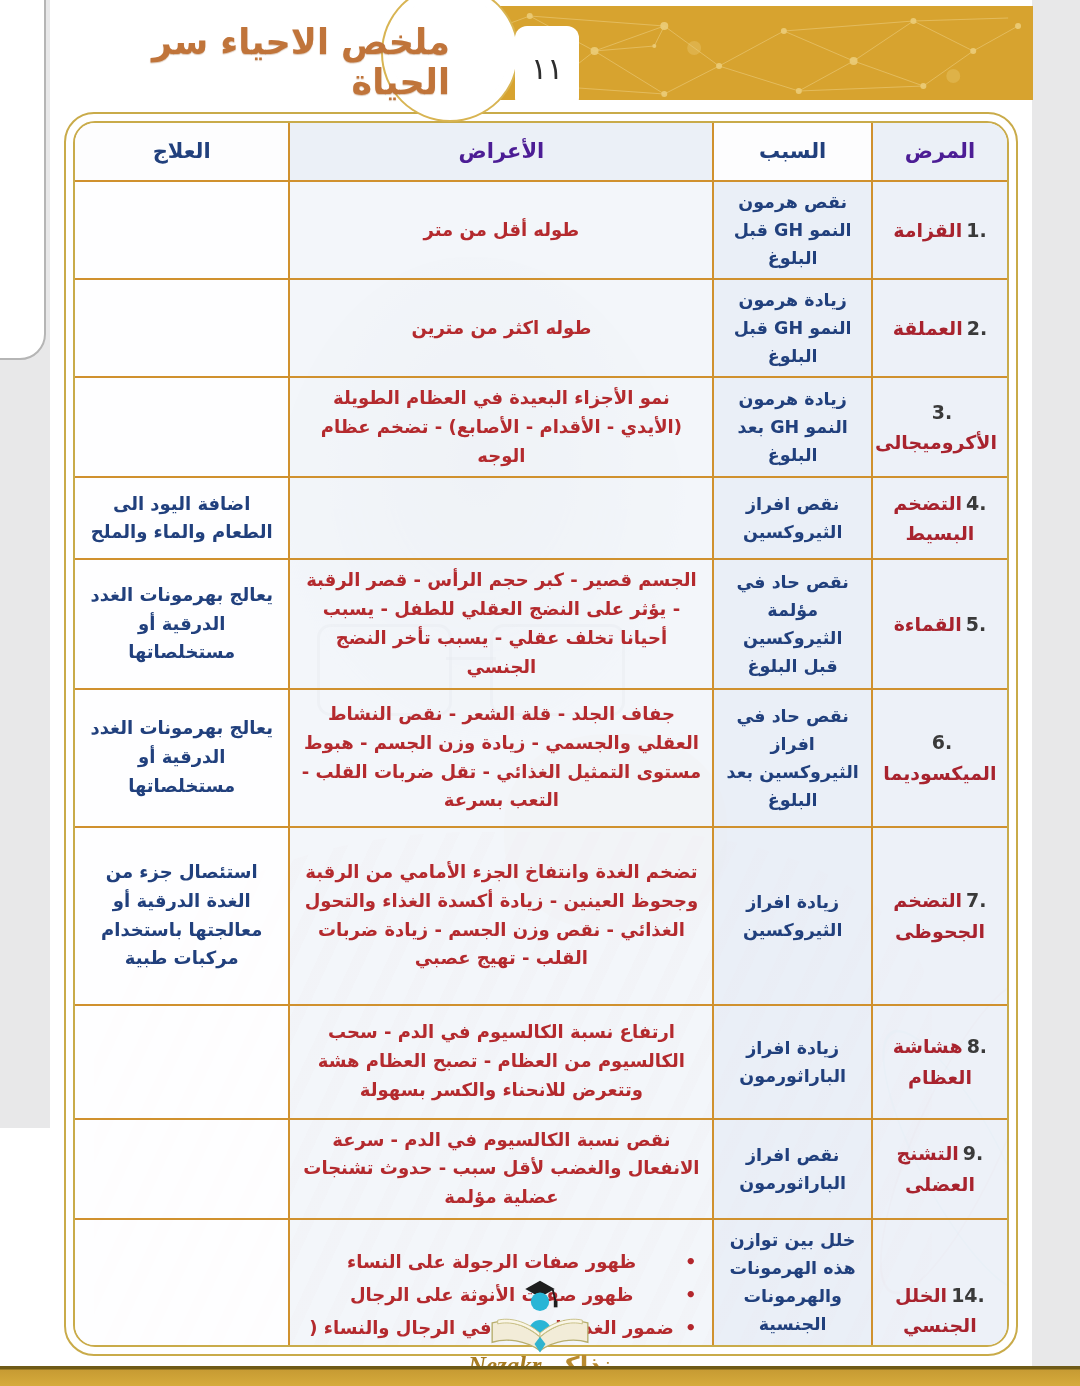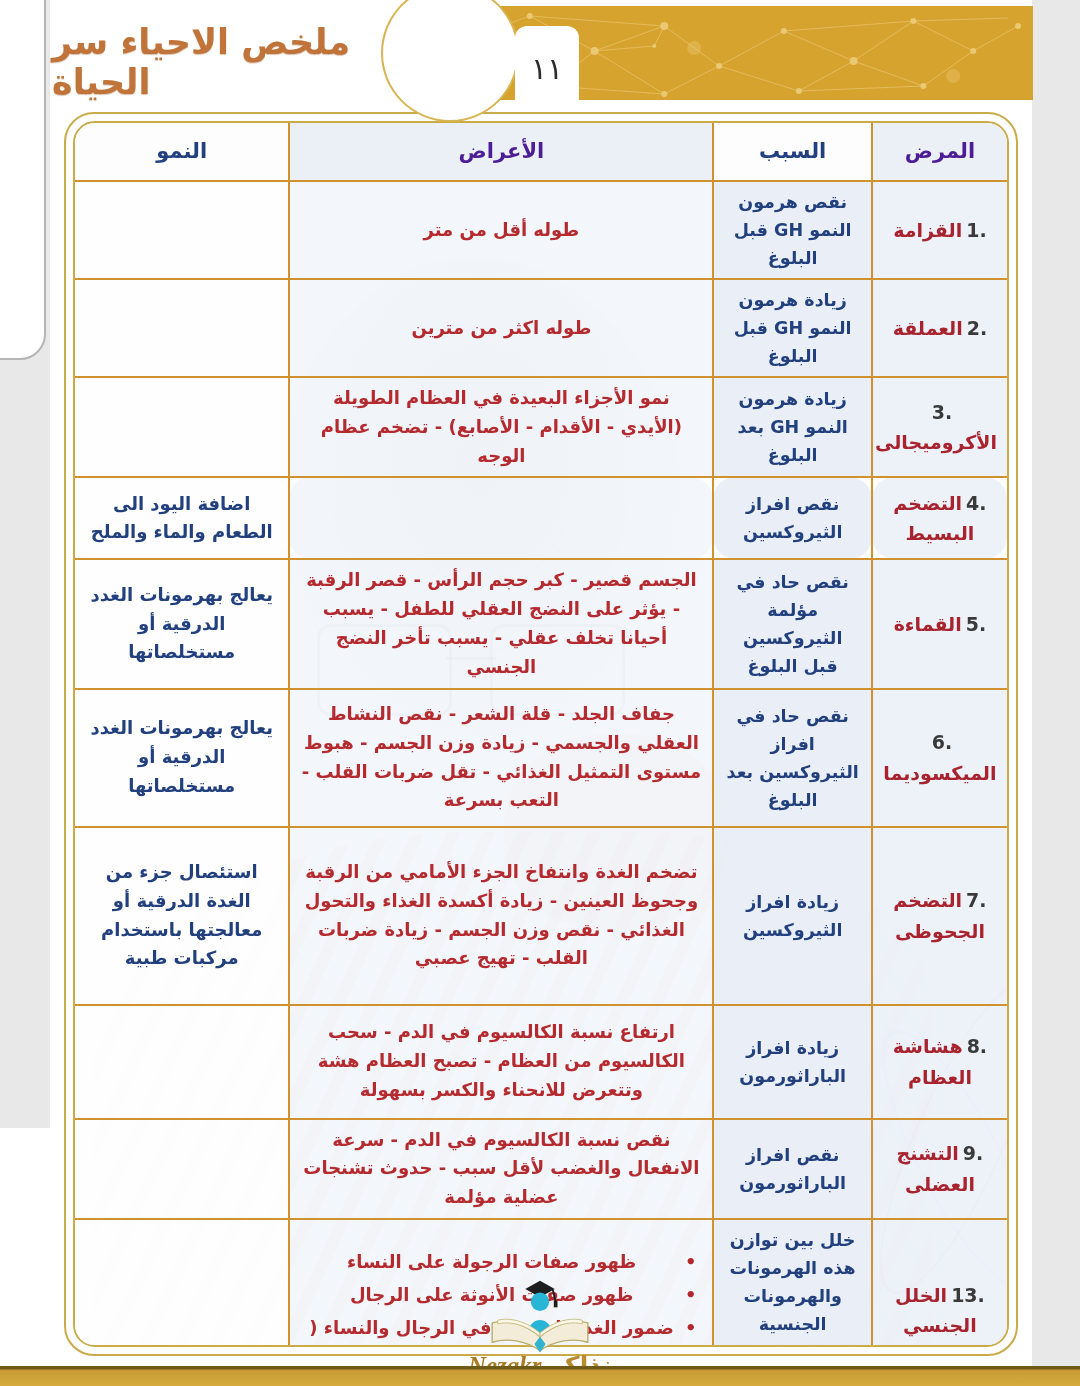--- a/index.html
+++ b/index.html
@@ -29,21 +29,21 @@
     position:absolute; left:391px; top:-6px; width:118px; height:118px; border-radius:50%;
     background:#fff; box-shadow:0 0 0 8px #ffffff, 0 0 0 10px #d8b452; z-index:2;
   }
   .page-tab{
     position:absolute; left:515px; top:26px; width:64px; height:84px; background:#ffffff;
     border-radius:12px; z-index:3; display:flex; align-items:center; justify-content:center;
   }
   .page-tab span{font-size:30px; color:#2e2e2e; font-weight:400; letter-spacing:2px;}
   .page-title{
     position:absolute; left:52px; top:22px; width:398px; z-index:3;
-    direction:rtl; text-align:left; font-size:35px; font-weight:700;
+    direction:rtl; text-align:right; font-size:35px; font-weight:700;
     color:#c0743a; text-shadow:0 1px 1px rgba(150,85,35,.35);
   }
   
   .frame-outer{
     position:absolute; left:64px; right:62px; top:112px; bottom:30px;
     border:2px solid #c9ab4a; border-radius:30px; padding:7px; background:#fff; z-index:1;
   }
   .frame-inner{
     position:relative; width:100%; height:100%;
     border:2px solid #c9ab4a; border-radius:22px; overflow:hidden; box-sizing:border-box;
@@ -96,21 +96,21 @@
   tbody .c-cause{background:rgba(229,236,245,.82); color:#21407d; font-size:17.5px; text-align:center; padding:6px 6px;}
   tbody .c-symptoms{background:rgba(238,242,248,.72); color:#b42a2e; font-size:18px; text-align:center;}
   tbody .c-treat{background:rgba(254,254,255,.85); color:#21407d; font-size:18px; text-align:center;}
   .num{display:inline-block; direction:ltr; unicode-bidi:embed; color:#3a3a3a; margin-left:4px;}
   .bullet-line{display:flex; align-items:flex-start; gap:8px; padding:2px 6px;}
   .bdot{color:#b3262c; font-size:18px; line-height:1.5;}
   .btxt{flex:1; text-align:center;}
   tbody tr:nth-child(1) td{height:76px;}
   tbody tr:nth-child(2) td{height:82px;}
   tbody tr:nth-child(3) td{height:82px;}
-  tbody tr:nth-child(4) td{height:82px;border-radius:22px;}
+  tbody tr:nth-child(4) td{height:82px;}
   tbody tr:nth-child(5) td{height:114px;}
   tbody tr:nth-child(6) td{height:138px;}
   tbody tr:nth-child(7) td{height:178px;}
   tbody tr:nth-child(8) td{height:114px;}
   tbody tr:nth-child(9) td{height:82px;}
   tbody tr:nth-child(10) td{height:172px;}
   tbody tr:nth-child(11) td{height:64px;}
   
   .logo{
     position:absolute; left:50%; bottom:6px; transform:translateX(-50%);
@@ -182,21 +182,21 @@
           <div class="dna2"></div>
         </div>
       </div>
 
       <table class="diseases">
         <thead>
           <tr>
             <td class="c-disease">المرض</td>
             <td class="c-cause">السبب</td>
             <td class="c-symptoms">الأعراض</td>
-            <td class="c-treat">النمو</td>
+            <td class="c-treat">العلاج</td>
           </tr>
         </thead>
         <tbody id="rows-body">
   <tr>
     <td class="c-disease"><span class="num">1.</span><span class="nm">القزامة</span></td>
     <td class="c-cause">
                 <div class="cause-txt">نقص هرمون النمو GH قبل البلوغ</div>
               </td>
     <td class="c-symptoms">
                 <div class="sym-txt">طوله أقل من متر</div>
@@ -304,21 +304,21 @@
               </td>
     <td class="c-symptoms">
                 <div class="sym-txt">نقص نسبة الكالسيوم في الدم - سرعة الانفعال والغضب لأقل سبب - حدوث تشنجات عضلية مؤلمة</div>
               </td>
     <td class="c-treat">
                 <div class="treat-txt"></div>
               </td>
   </tr>
 
   <tr>
-    <td class="c-disease"><span class="num">13.</span><span class="nm">الخلل الجنسي</span></td>
+    <td class="c-disease"><span class="num">14.</span><span class="nm">الخلل الجنسي</span></td>
     <td class="c-cause">
                 <div class="cause-txt">خلل بين توازن هذه الهرمونات والهرمونات الجنسية المفرزة من المناسل</div>
               </td>
     <td class="c-symptoms">
                 <div class="bullet-line">
                   <span class="bdot">•</span>
                   <span class="btxt">ظهور صفات الرجولة على النساء</span>
                 </div>
                 <div class="bullet-line">
                   <span class="bdot">•</span>

